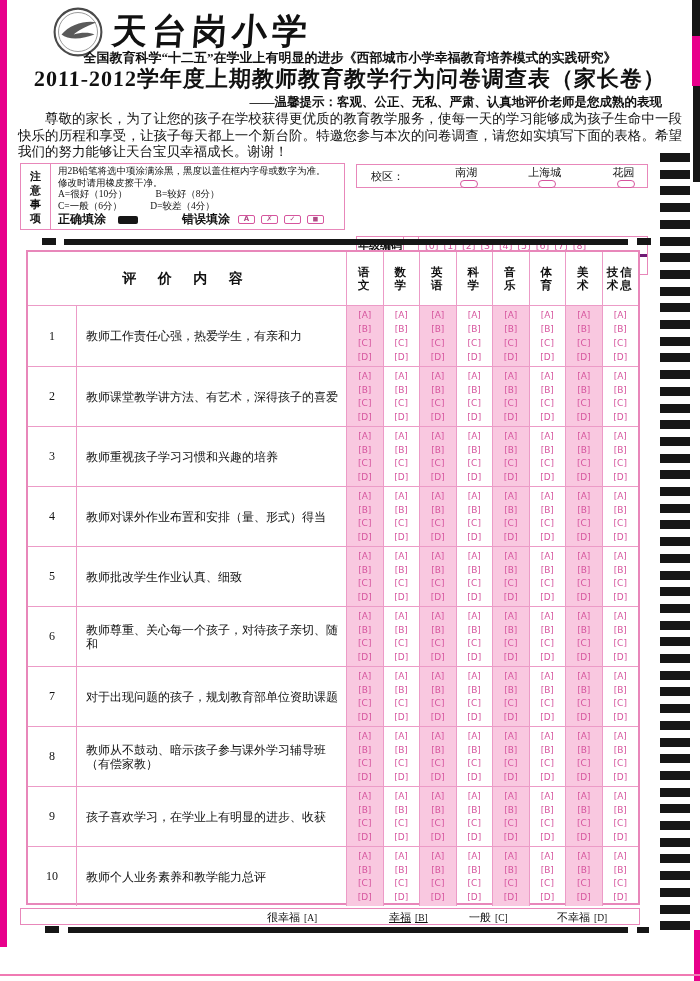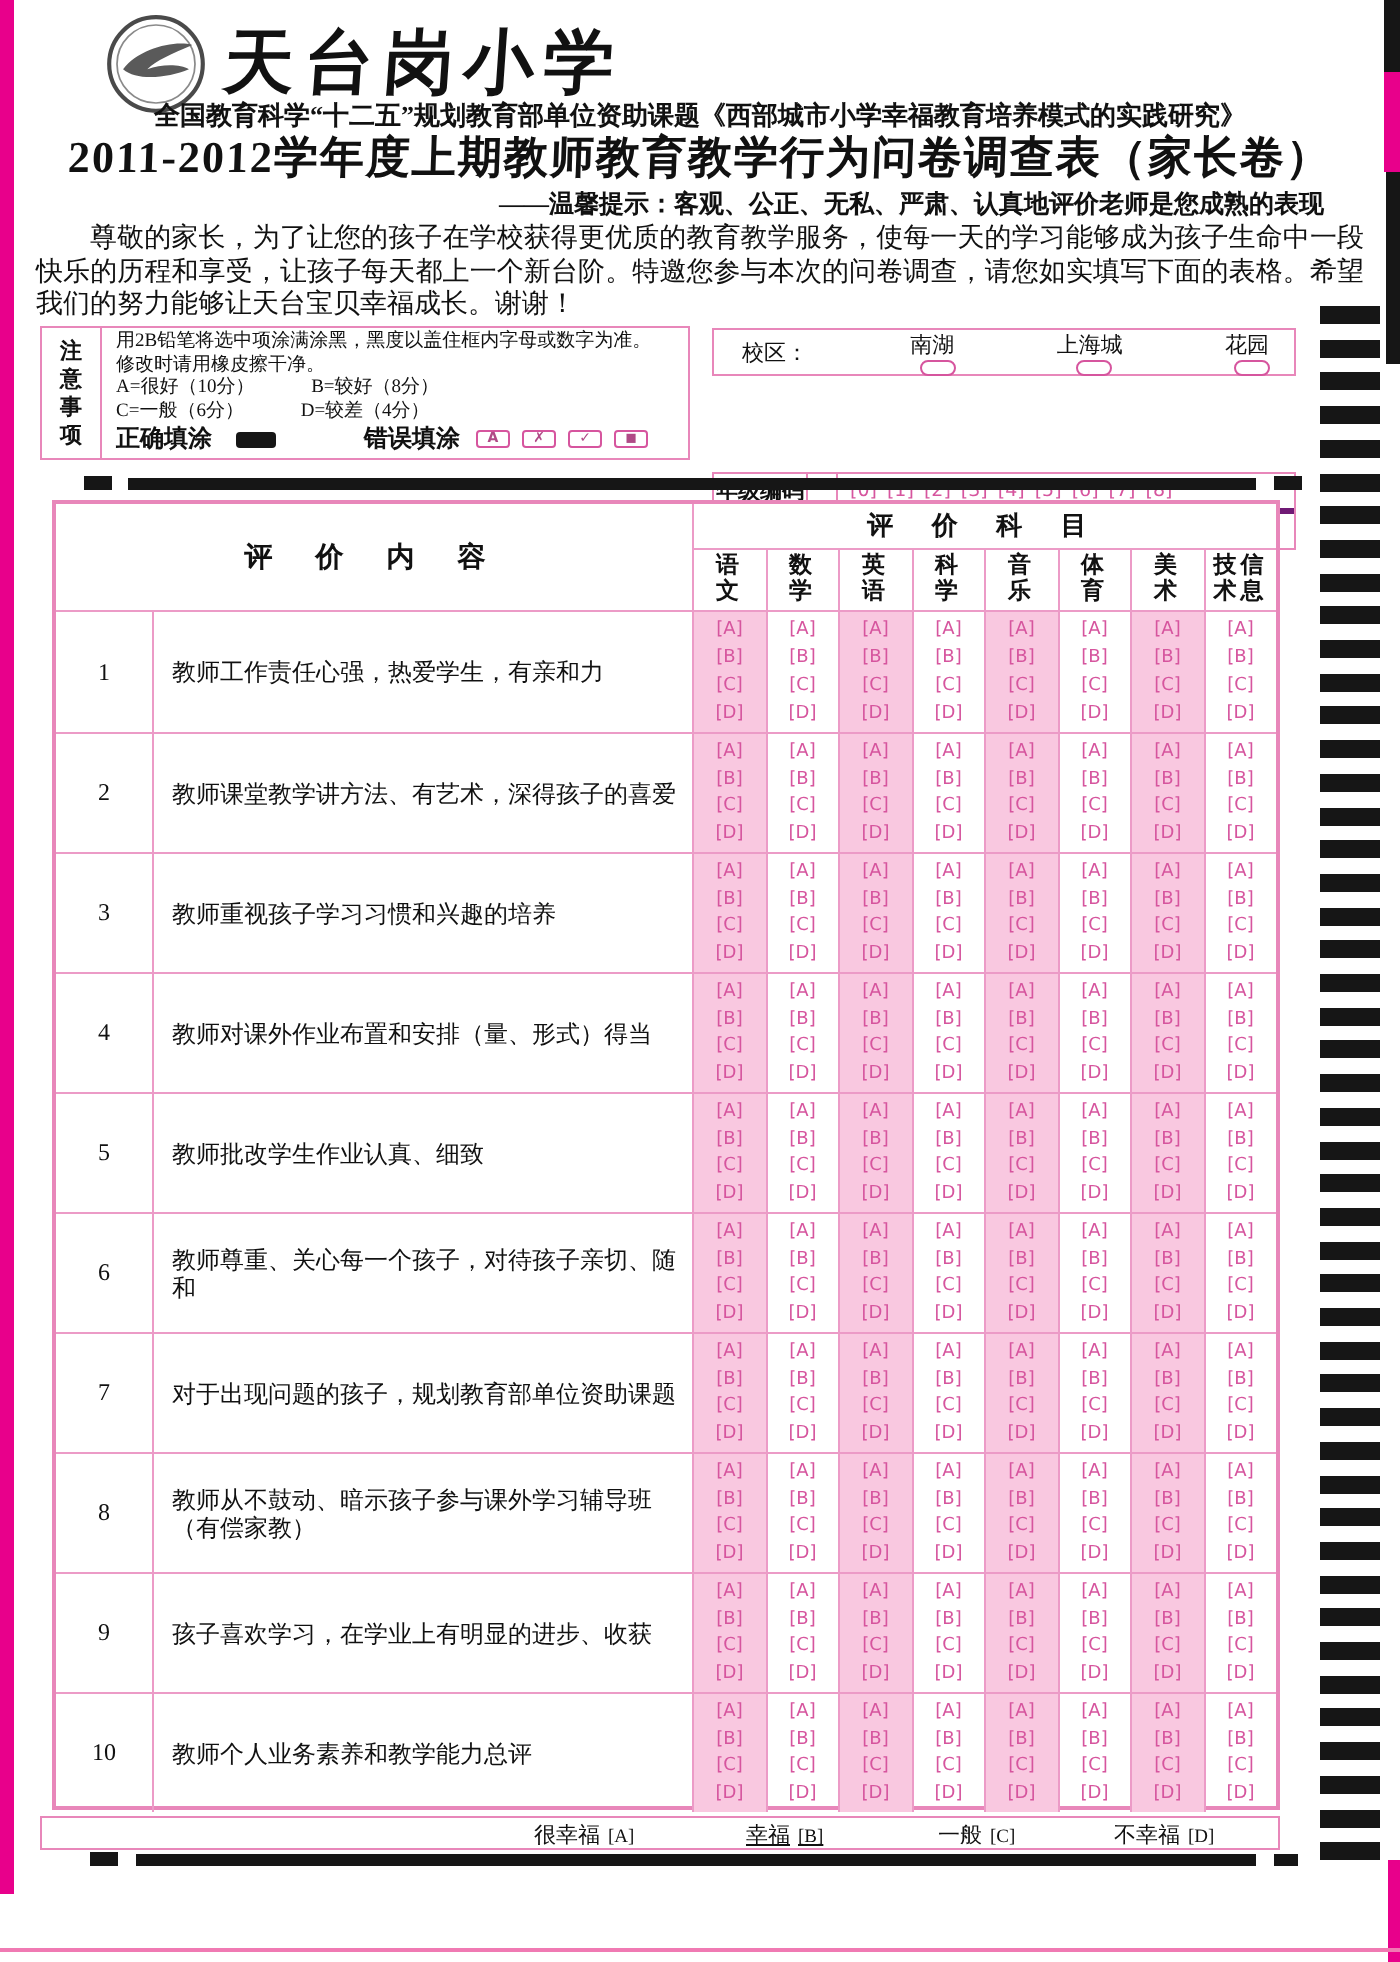--- a/index.html
+++ b/index.html
@@ -128,21 +128,21 @@
   <div class="edge" id="edge-rbk2"></div>
   <div class="edge" id="edge-rmg2"></div>
   <div class="edge" id="edge-bottom"></div>
 
   <svg id="logo" viewBox="0 0 60 60">
     <circle cx="30" cy="30" r="27" fill="none" stroke="#4a4a4a" stroke-width="2.4"></circle>
     <circle cx="30" cy="30" r="22.5" fill="none" stroke="#8a8a8a" stroke-width="1"></circle>
     <path d="M11 33 C20 21, 41 16, 51 19 C39 24, 30 28, 25 33 C33 30, 44 30, 49 33 C37 38, 19 40, 11 33 Z" fill="#5a5a5a"></path>
   </svg>
   <div id="school-name">天台岗小学</div>
-  <div id="project-line">全国教育科学“十二五”规划教育部单位资助课题《西部城市小学幸福教育培养模式的实践研究》</div>
+  <div id="project-line">全国教育科学“十二五”在学业上有明显的进步《西部城市小学幸福教育培养模式的实践研究》</div>
   <div id="main-title">2011-2012学年度上期教师教育教学行为问卷调查表（家长卷）</div>
   <div id="hint-line">——温馨提示：客观、公正、无私、严肃、认真地评价老师是您成熟的表现</div>
   <div id="intro">尊敬的家长，为了让您的孩子在学校获得更优质的教育教学服务，使每一天的学习能够成为孩子生命中一段快乐的历程和享受，让孩子每天都上一个新台阶。特邀您参与本次的问卷调查，请您如实填写下面的表格。希望我们的努力能够让天台宝贝幸福成长。谢谢！</div>
 
   <div class="pinkbox" id="notice-box">
     <div id="notice-label">注
 意
 事
 项</div>
     <div id="notice-body">
@@ -223,21 +223,20 @@
   <div class="reg" id="reg-t-bar"></div>
   <div class="reg" id="reg-t-sq2"></div>
   <div class="reg" id="reg-b-sq1"></div>
   <div class="reg" id="reg-b-bar"></div>
   <div class="reg" id="reg-b-sq2"></div>
 
   <div class="pinkbox" id="eval-table">
     <div id="thead">
       <div id="hdr-content">评 价 内 容</div>
       <div id="hdr-right">
-        <div id="hdr-subjects-title">评 价 科 目</div>
         <div id="subjects-row">
             <div class="subj-cell">
               <div>语</div>
               <div>文</div>
             </div>
             <div class="subj-cell">
               <div>数</div>
               <div>学</div>
             </div>
             <div class="subj-cell">
@@ -786,21 +785,21 @@
             <span class="bubble">[B]</span>
             <span class="bubble">[C]</span>
             <span class="bubble">[D]</span>
           </div>
         </div>
       </div>
   </div>
 
   <div class="pinkbox" id="summary-row">
   <span class="sum-opt" style="left: 246px;"><span>很幸福</span><span class="bubble">[A]</span></span>
-      <span class="sum-opt" style="left: 352px; text-decoration: underline;"><span>幸福</span><span class="bubble">[B]</span></span>
+      <span class="sum-opt" style="left: 368px; text-decoration: underline;"><span>幸福</span><span class="bubble">[B]</span></span>
       <span class="sum-opt" style="left: 448px;"><span>一般</span><span class="bubble">[C]</span></span>
       <span class="sum-opt" style="left: 536px;"><span>不幸福</span><span class="bubble">[D]</span></span>
     </div>
 
 
   <div id="timing-marks">
       <div class="tmark" style="top: 153px;"></div>
       <div class="tmark" style="top: 169.7px;"></div>
       <div class="tmark" style="top: 186.4px;"></div>
       <div class="tmark" style="top: 203.1px;"></div>

